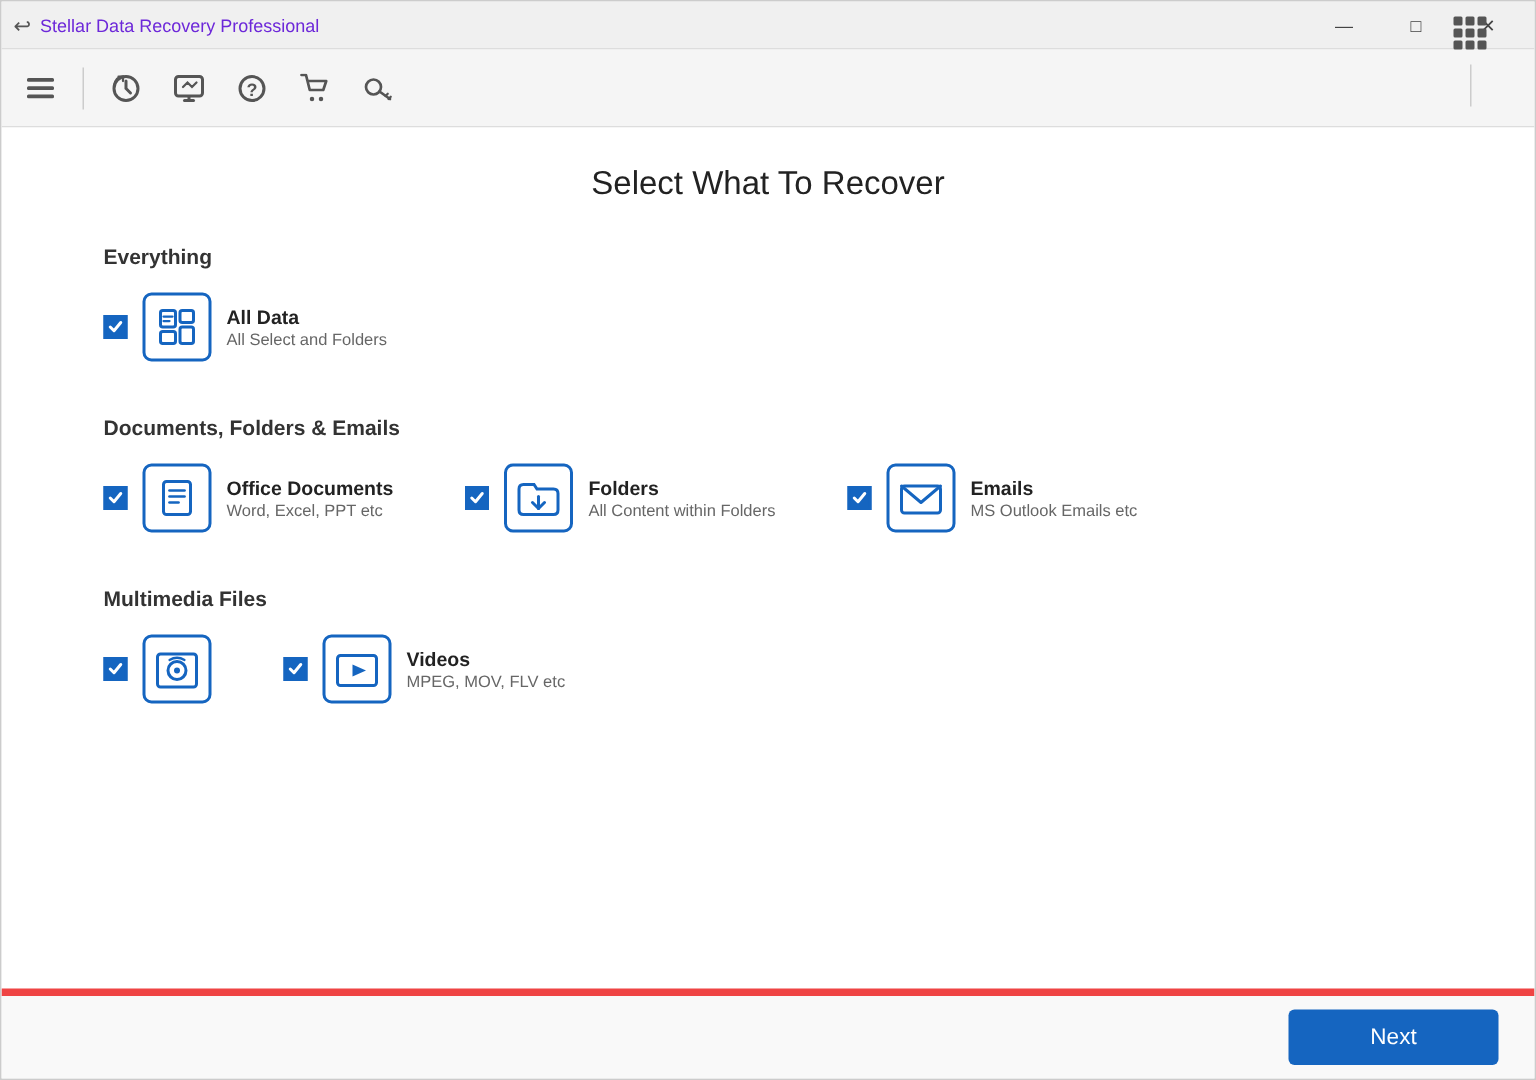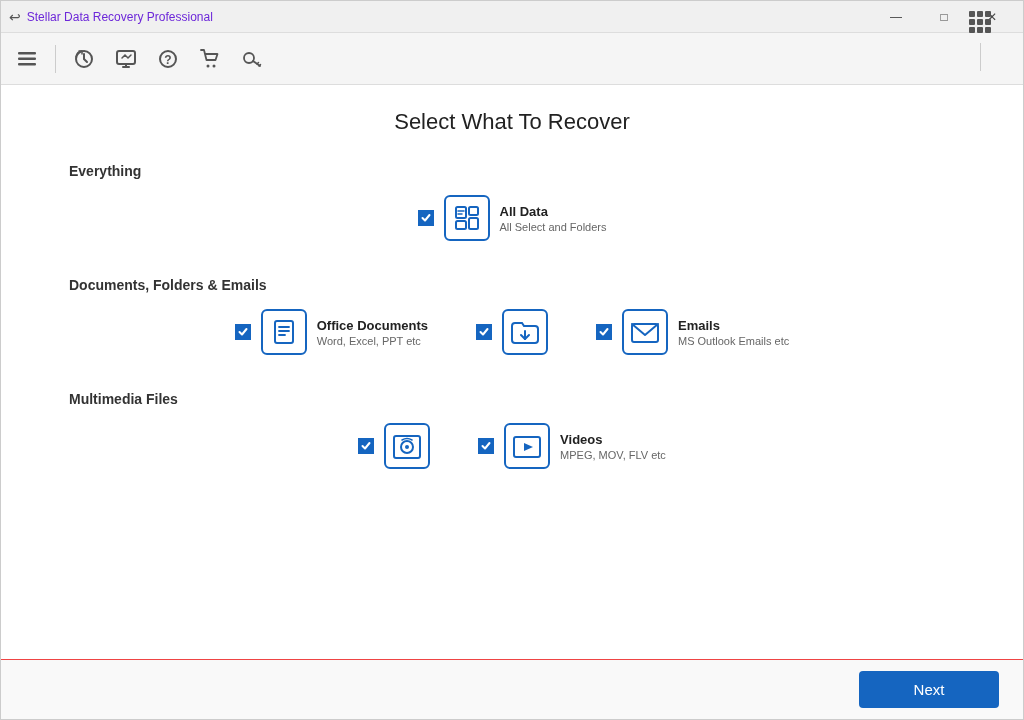--- a/index.html
+++ b/index.html
@@ -134,21 +134,20 @@
       color: #333;
       font-weight: 700;
       margin-bottom: 16px;
     }
 
     .items-row {
       display: flex;
       gap: 48px;
       flex-wrap: wrap;
       margin-bottom: 36px;
-      justify-content: center;
     }
 
     .item-entry {
       display: flex;
       align-items: center;
       gap: 10px;
       cursor: pointer;
     }
 
     .item-checkbox {
@@ -187,21 +186,21 @@
     }
     .item-subtitle {
       font-size: 11px;
       color: #666;
       margin-top: 2px;
     }
 
     
     .footer {
       height: 60px;
-      border-top: 1px solid #ef4444;
+      border-top: 5px solid #ef4444;
       background: #f9f9f9;
       display: flex;
       align-items: center;
       justify-content: flex-end;
       padding: 12px 24px;
       flex-shrink: 0;
     }
 
     .next-btn {
       background: #1565C0;
@@ -355,20 +354,24 @@
               <polyline points="1.5,5 4,7.5 8.5,2" stroke="white" stroke-width="2" stroke-linecap="round" stroke-linejoin="round"></polyline>
             </svg>
         </div>
         <div class="item-icon-box">
           <svg width="30" height="26" viewBox="0 0 30 26" fill="none">
             <path d="M2 7 Q2 4 5 4 L12 4 L14 7 L25 7 Q28 7 28 10 L28 21 Q28 24 25 24 L5 24 Q2 24 2 21 Z" stroke="#1565C0" stroke-width="2" fill="none"></path>
             <line x1="15" y1="12" x2="15" y2="20" stroke="#1565C0" stroke-width="2" stroke-linecap="round"></line>
             <polyline points="11,16 15,20 19,16" stroke="#1565C0" stroke-width="2" fill="none" stroke-linecap="round" stroke-linejoin="round"></polyline>
           </svg>
         </div>
+        <div class="item-info">
+          <div class="item-title">Folders</div>
+          <div class="item-subtitle">All Content within Folders</div>
+        </div>
       </div>
 
       <div class="item-entry">
         <div class="item-checkbox">
           <svg viewBox="0 0 10 10" fill="none">
               <polyline points="1.5,5 4,7.5 8.5,2" stroke="white" stroke-width="2" stroke-linecap="round" stroke-linejoin="round"></polyline>
             </svg>
         </div>
         <div class="item-icon-box">
           <svg width="30" height="26" viewBox="0 0 30 26" fill="none">

